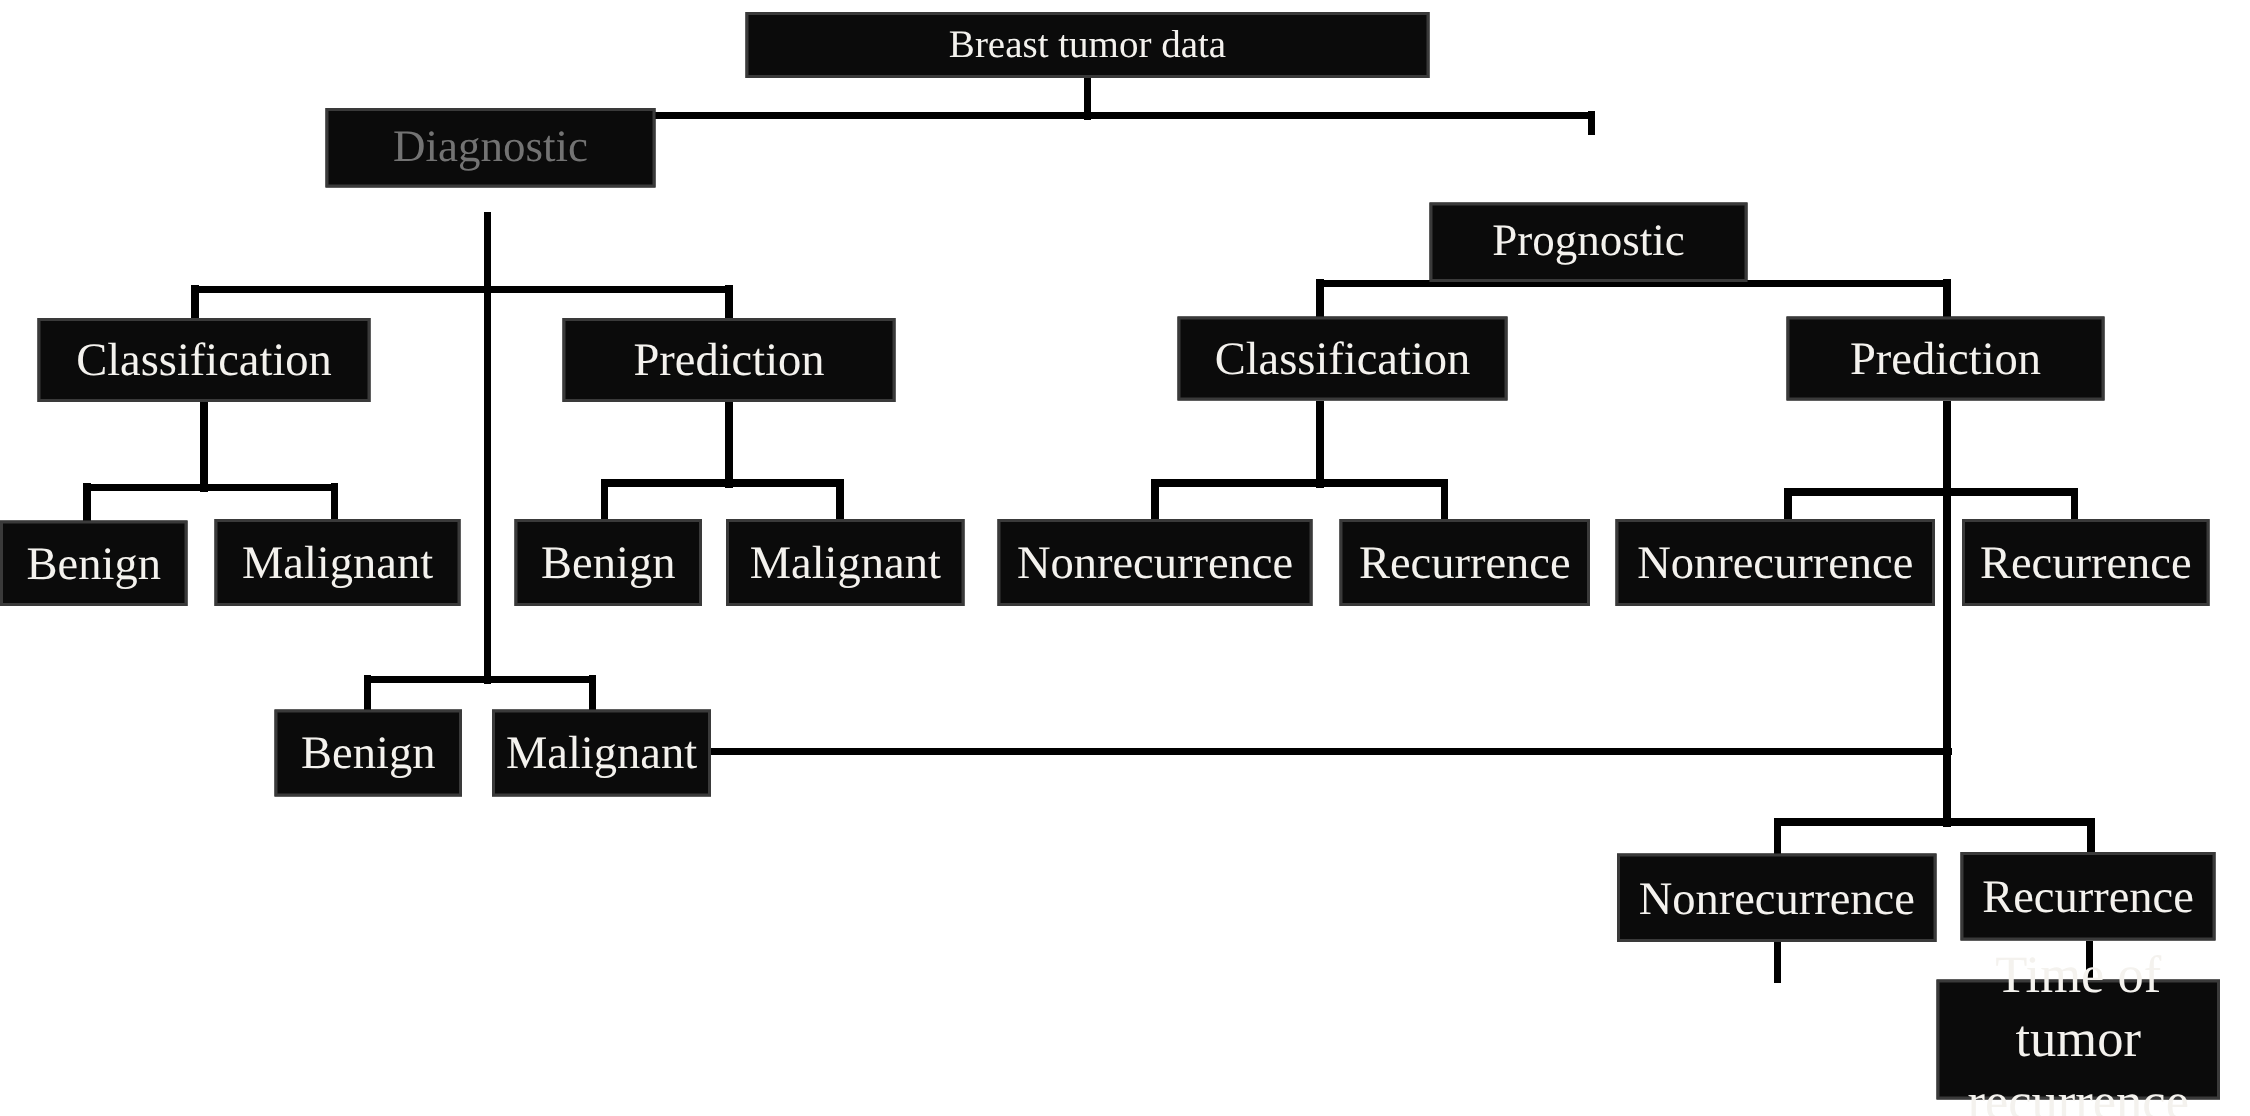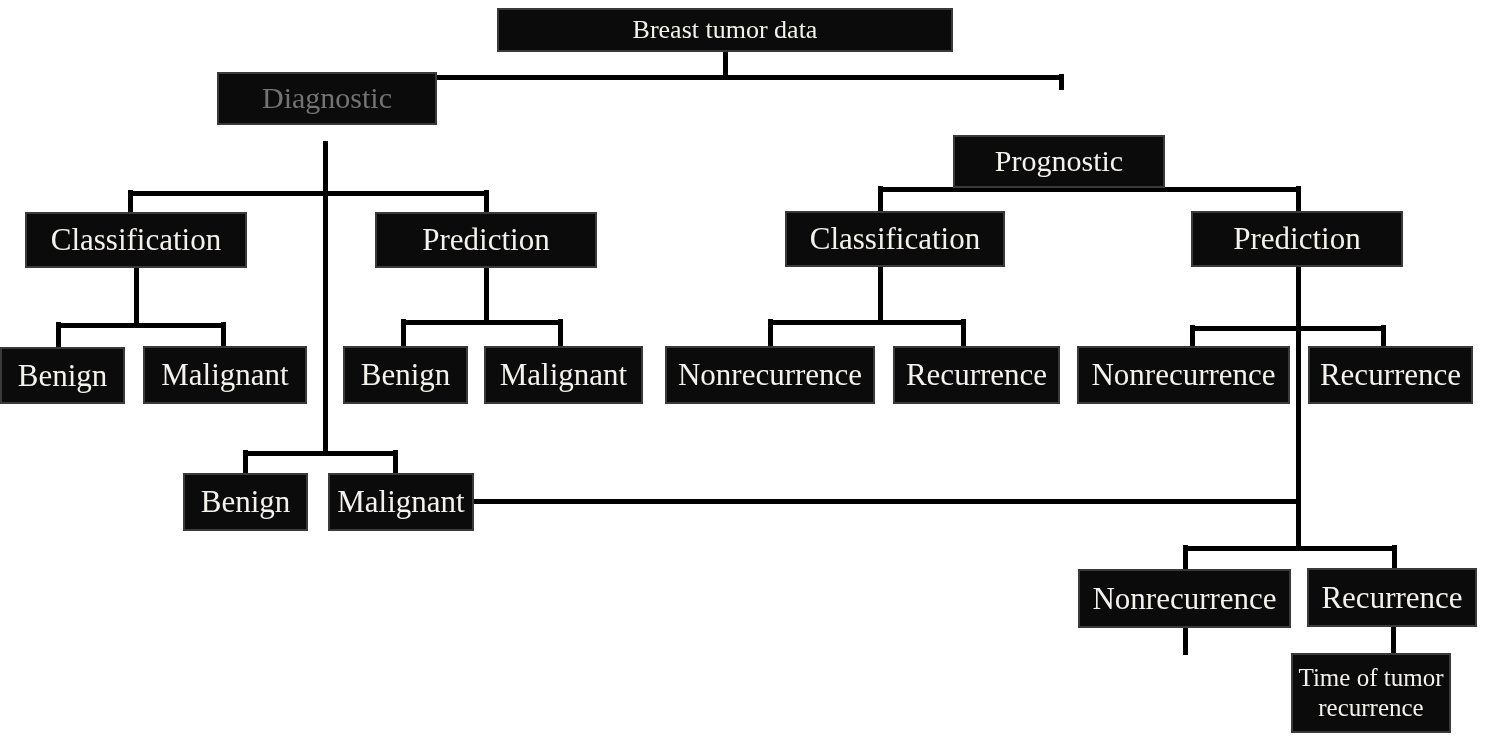--- a/index.html
+++ b/index.html
@@ -97,15 +97,15 @@
     <div class="node" style="left: 343px; top: 346px; width: 125px; height: 58px; font-size: 31px; background: rgb(11, 11, 11); border-color: rgb(58, 58, 58); color: rgb(244, 242, 238);">Benign</div>
     <div class="node" style="left: 484px; top: 346px; width: 159px; height: 58px; font-size: 31px; background: rgb(11, 11, 11); border-color: rgb(58, 58, 58); color: rgb(244, 242, 238);">Malignant</div>
     <div class="node" style="left: 665px; top: 346px; width: 210px; height: 58px; font-size: 31px; background: rgb(11, 11, 11); border-color: rgb(58, 58, 58); color: rgb(244, 242, 238);">Nonrecurrence</div>
     <div class="node" style="left: 893px; top: 346px; width: 167px; height: 58px; font-size: 31px; background: rgb(11, 11, 11); border-color: rgb(58, 58, 58); color: rgb(244, 242, 238);">Recurrence</div>
     <div class="node" style="left: 1077px; top: 346px; width: 213px; height: 58px; font-size: 31px; background: rgb(11, 11, 11); border-color: rgb(58, 58, 58); color: rgb(244, 242, 238);">Nonrecurrence</div>
     <div class="node" style="left: 1308px; top: 346px; width: 165px; height: 58px; font-size: 31px; background: rgb(11, 11, 11); border-color: rgb(58, 58, 58); color: rgb(244, 242, 238);">Recurrence</div>
     <div class="node" style="left: 183px; top: 473px; width: 125px; height: 58px; font-size: 31px; background: rgb(11, 11, 11); border-color: rgb(58, 58, 58); color: rgb(244, 242, 238);">Benign</div>
     <div class="node" style="left: 328px; top: 473px; width: 146px; height: 58px; font-size: 31px; background: rgb(11, 11, 11); border-color: rgb(58, 58, 58); color: rgb(244, 242, 238);">Malignant</div>
     <div class="node" style="left: 1078px; top: 569px; width: 213px; height: 59px; font-size: 31px; background: rgb(11, 11, 11); border-color: rgb(58, 58, 58); color: rgb(244, 242, 238);">Nonrecurrence</div>
     <div class="node" style="left: 1307px; top: 568px; width: 170px; height: 59px; font-size: 31px; background: rgb(11, 11, 11); border-color: rgb(58, 58, 58); color: rgb(244, 242, 238);">Recurrence</div>
-    <div class="node" style="left: 1291px; top: 653px; width: 160px; height: 80px; font-size: 25px; background: rgb(11, 11, 11); border-color: rgb(58, 58, 58); color: rgb(244, 242, 238);">Time of tumor
+    <div class="node" style="left: 1291px; top: 653px; width: 189px; height: 80px; font-size: 35px; background: rgb(11, 11, 11); border-color: rgb(58, 58, 58); color: rgb(244, 242, 238);">Time of tumor
 recurrence</div>
   </div>
 
 </body></html>

